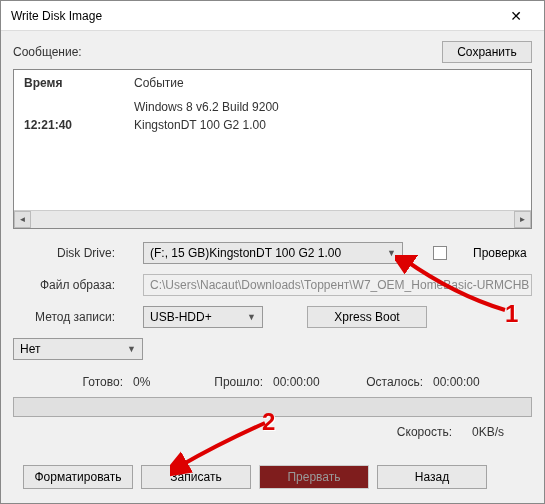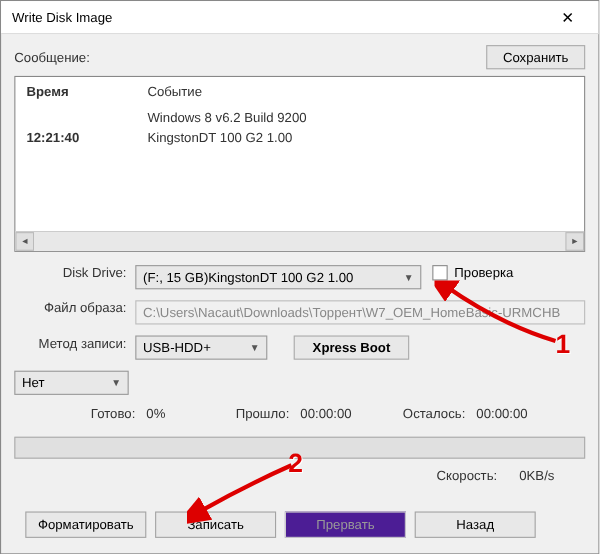--- a/index.html
+++ b/index.html
@@ -15,35 +15,35 @@
 .log-frame { border: 1px solid #888; background: #fff; height: 160px; display: flex; flex-direction: column; }
 .log-table { flex: 1; padding: 6px 10px; }
 .log-header { display: flex; margin-bottom: 8px; color: #333; }
 .log-col-time { width: 110px; font-weight: bold; }
 .log-col-event { flex: 1; }
 .log-row { display: flex; color: #333; line-height: 18px; }
 .scrollbar-h { height: 18px; background: #f0f0f0; border-top: 1px solid #ccc; display: flex; align-items: center; }
 .scroll-arrow { width: 17px; height: 17px; background: #e0e0e0; border: 1px solid #bbb; display: flex; align-items: center; justify-content: center; font-size: 8px; color: #555; }
 .scroll-track { flex: 1; height: 17px; background: #e8e8e8; }
 .form-area { padding-top: 12px; }
-.form-row { display: flex; margin-bottom: 8px; height: 24px; }
+.form-row { display: flex; align-items: center; margin-bottom: 8px; height: 24px; gap: 20px; }
 .form-label { width: 110px; text-align: right; padding-right: 8px; color: #333; }
 .dropdown { height: 22px; background: #e8e8e8; border: 1px solid #999; display: flex; align-items: center; padding: 0 6px; position: relative; }
 .dropdown .dd-arrow { margin-left: auto; font-size: 9px; color: #555; }
 .checkbox { width: 14px; height: 14px; border: 1px solid #888; background: #fff; margin: 0 6px 0 10px; }
 .text-input { height: 22px; background: #f0f0f0; border: 1px solid #bbb; color: #888; padding: 0 6px; flex: 1; display: flex; align-items: center; overflow: hidden; white-space: nowrap; }
-.xpress-btn { width: 105px; height: 22px; background: #e8e8e8; border: 1px solid #aaa; margin-left: 24px; cursor: pointer; font-weight: bold; }
-.stats-row { display: flex; align-items: flex-start; margin-top: 8px; color: #333; height: 20px; }
+.xpress-btn { width: 120px; height: 22px; background: #e8e8e8; border: 1px solid #aaa; margin-left: 24px; cursor: pointer; }
+.stats-row { display: flex; align-items: flex-end; margin-top: 8px; color: #333; height: 20px; }
 .stat-label { text-align: right; }
 .stat-val { margin-left: 10px; }
 .progress-bar { height: 20px; background: #e0e0e0; border: 1px solid #aaa; margin: 8px 0; }
 .speed-row { display: flex; justify-content: flex-end; align-items: center; margin-bottom: 26px; color: #333; }
 .button-row { display: flex; gap: 8px; padding-left: 10px; }
 .action-btn { width: 110px; height: 24px; background: #e8e8e8; border: 1px solid #a3a3a3; cursor: pointer; }
-.action-btn.disabled { color: #999; border-color: #ccc; background: #4c1d95; }
+.action-btn.disabled { color: #999; border-color: #ccc; background: #7f1d1d; }
 .arrow-annotation { position: absolute; pointer-events: none; }
 .arrow-num { position: absolute; font-size: 24px; font-weight: bold; color: #d00; text-shadow: 1px 1px 0 #fff; pointer-events: none; }
 </style>
 </head>
 <body>
 
 <div class="window">
   <div class="titlebar">
     <span class="title">Write Disk Image</span>
     <div class="close-btn">✕</div>
@@ -93,21 +93,21 @@
       </div>
       <div class="form-row">
         <div class="form-label">Метод записи:</div>
         <div class="dropdown" style="width:120px;">
           <span>USB-HDD+</span>
           <span class="dd-arrow">▼</span>
         </div>
         <button class="xpress-btn">Xpress Boot</button>
       </div>
       <div class="form-row">
-        <div class="dropdown" style="width:104px;">
+        <div class="dropdown" style="width:130px;">
           <span>Нет</span>
           <span class="dd-arrow">▼</span>
         </div>
       </div>
 
       <div class="stats-row">
         <div class="stat-label" style="width:110px;">Готово:</div>
         <div class="stat-val" style="width:60px;">0%</div>
         <div class="stat-label" style="width:70px;">Прошло:</div>
         <div class="stat-val" style="width:80px;">00:00:00</div>

